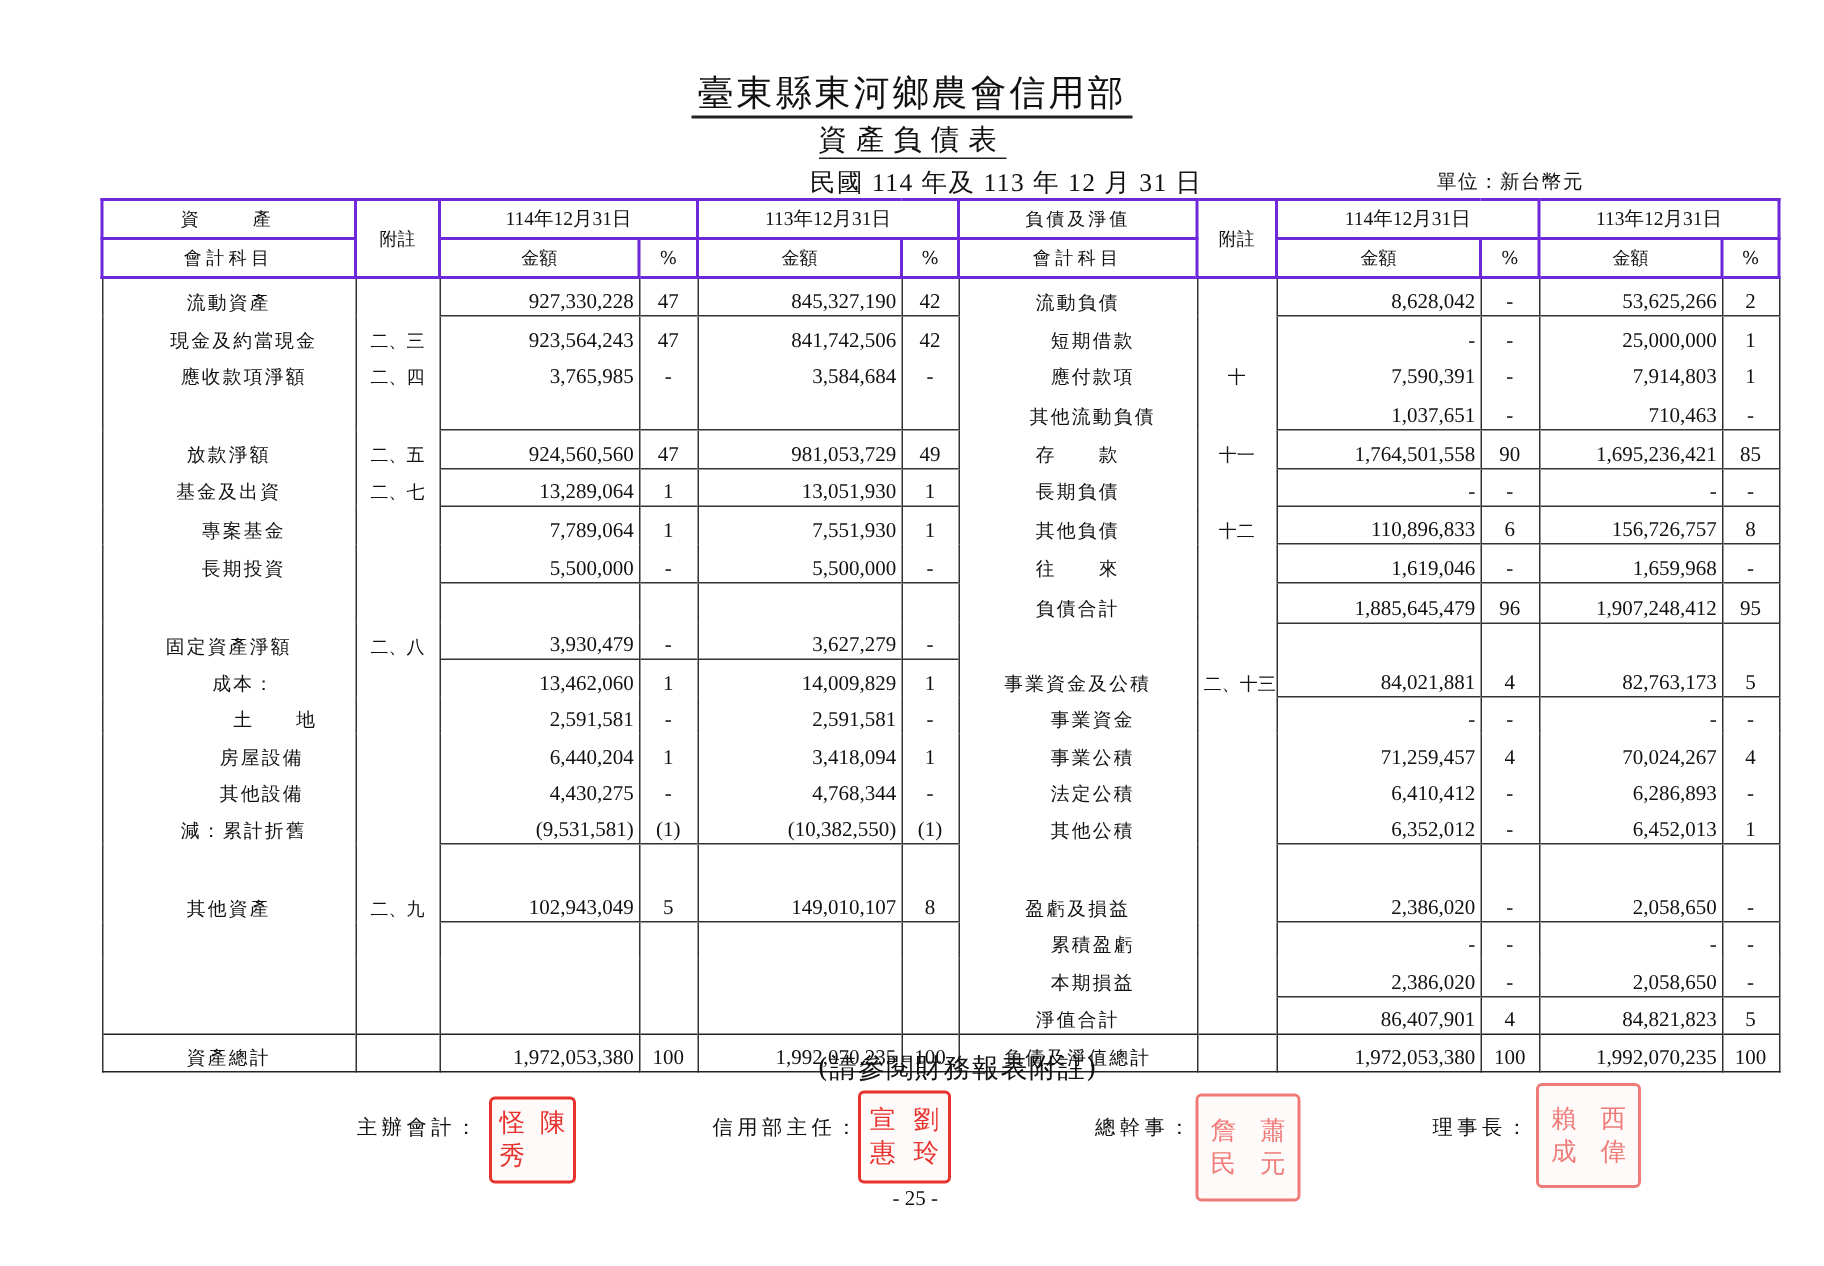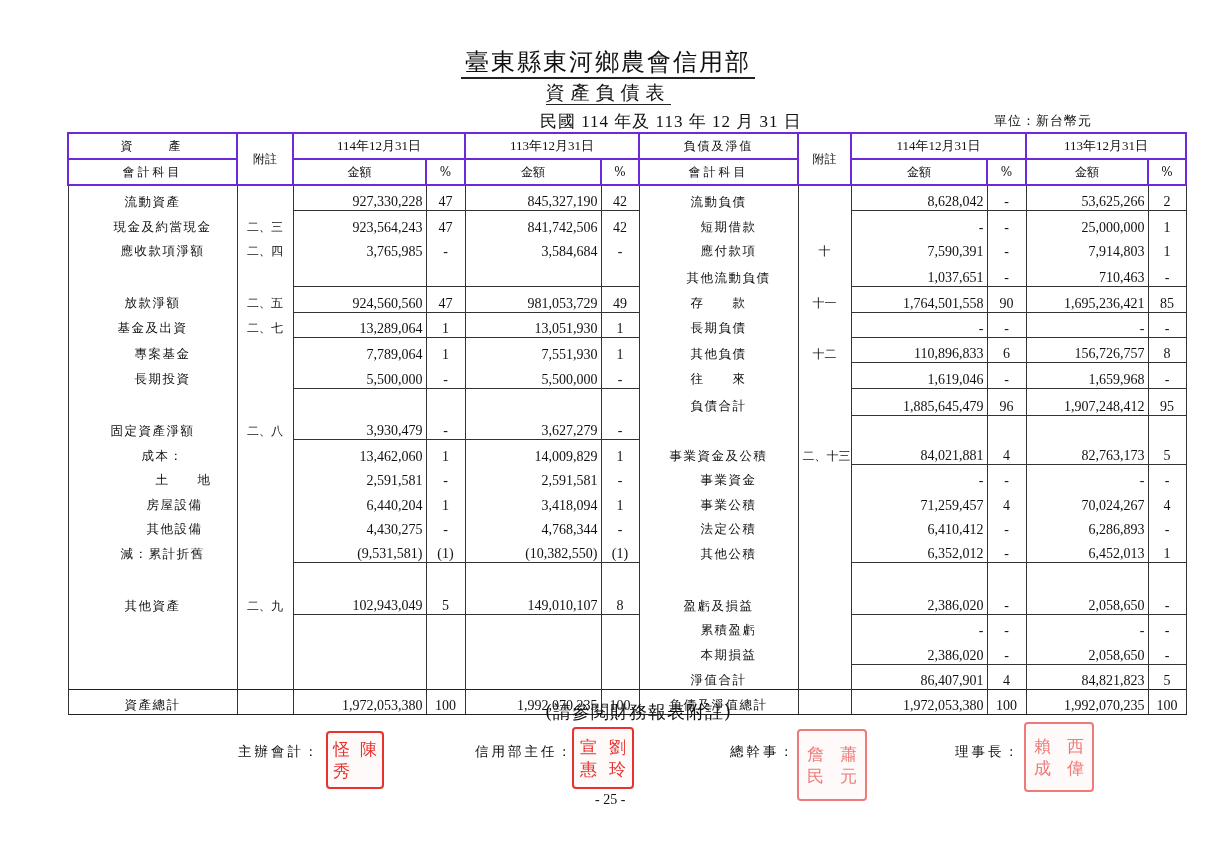--- a/index.html
+++ b/index.html
@@ -4,21 +4,21 @@
 <style>
   html,body{margin:0;padding:0;background:#fff;}
   body{width:1216px;height:844px;position:relative;overflow:hidden;
        font-family:"DejaVu Serif","Liberation Serif",serif;color:#111;}
   .abs{position:absolute;}
   .title{left:0;width:1216px;top:46px;text-align:center;font-size:24px;letter-spacing:2px;}
   .title span{border-bottom:2px solid #222;padding:0 4px 1px;}
   .subtitle{left:0;width:1216px;top:80px;text-align:center;font-size:19px;letter-spacing:6px;}
   .subtitle span{border-bottom:1.5px solid #222;padding-bottom:1px;}
   .period{left:540px;top:110px;font-family:"Liberation Serif",serif;font-size:17px;letter-spacing:1px;}
-  .unit{left:958px;top:112px;font-size:13px;letter-spacing:1px;margin-left:36px;}
+  .unit{left:958px;top:112px;font-size:13px;letter-spacing:1px;}
 
   table.bs{position:absolute;left:67px;top:132px;width:1118px;border-collapse:collapse;table-layout:fixed;
            font-size:12.5px;}
   table.bs td{border-left:1px solid #333;border-right:1px solid #333;padding:0 4px;height:24.3px;
               white-space:nowrap;overflow:hidden;vertical-align:bottom;}
   table.bs tr.h td{height:24px;border:2px solid #6d28d9;text-align:center;vertical-align:middle;font-size:12px;}
   table.bs td.amt{text-align:right;font-family:"Liberation Serif",serif;font-size:14px;padding-right:3px;}
   table.bs td.pct{text-align:center;font-family:"Liberation Serif",serif;font-size:14px;}
   table.bs td.note{text-align:center;font-size:12px;}
   table.bs td.acct{text-align:center;letter-spacing:1.5px;}

